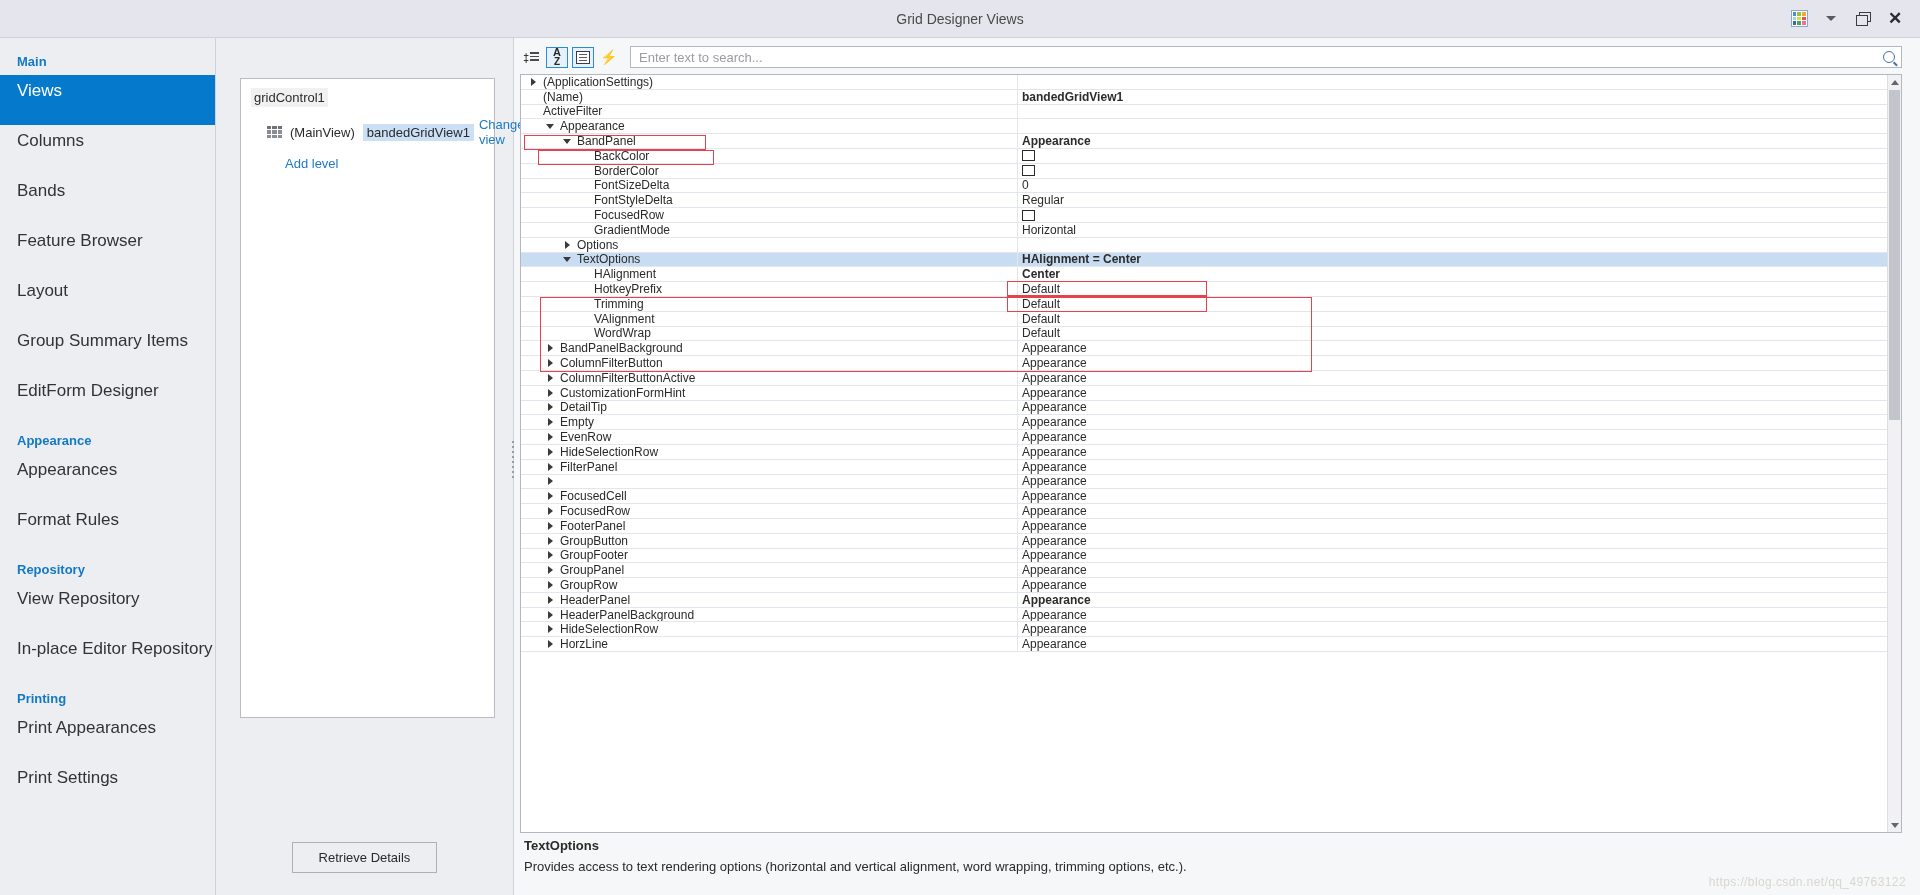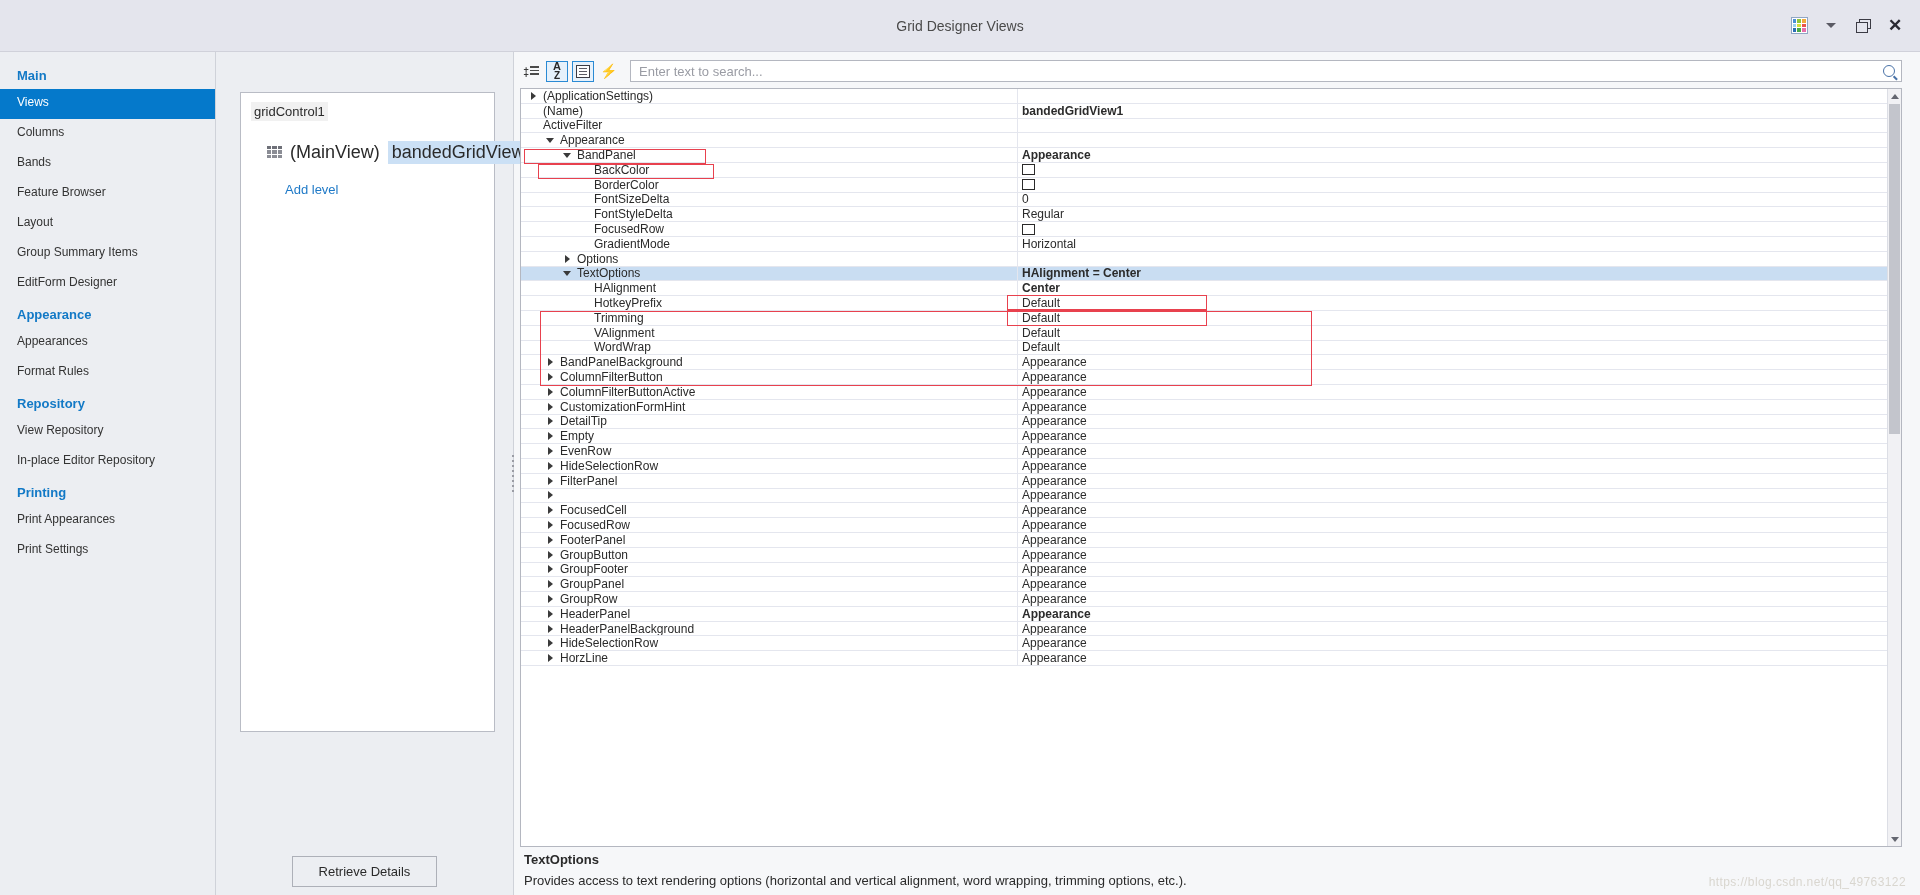--- a/index.html
+++ b/index.html
@@ -8,21 +8,21 @@
     width: 1920px; height: 895px;
     overflow: hidden;
     font-family: "Liberation Sans", sans-serif;
     font-size: 13px;
     color: #2a2a2a;
     background: #ffffff;
   }
 
   
   .titlebar {
-    height: 52px;
+    height: 38px;
     background: #e4e5ed;
     border-bottom: 1px solid #d0d1da;
     display: flex;
     align-items: center;
     position: relative;
   }
   .titlebar-title {
     position: absolute;
     left: 0; right: 0;
     text-align: center;
@@ -79,23 +79,23 @@
     padding-top: 8px;
     flex: none;
   }
   .side-group {
     font-weight: bold;
     color: #1279c6;
     padding: 8px 0 6px 17px;
     font-size: 13px;
   }
   .side-item {
-    padding: 6px 0 10px 17px;
+    padding: 6px 0 24px 17px;
     color: #333;
-    font-size: 12px;
+    font-size: 17px;
     cursor: default;
   }
   .side-item.active {
     background: #0579cb;
     color: #ffffff;
   }
 
   
   .center-pane {
     width: 298px;
@@ -119,21 +119,21 @@
     padding: 2px 3px;
     display: inline-block;
     background: #f1f1f1;
   }
   .views-level {
     display: flex;
     align-items: center;
     gap: 5px;
     margin-top: 10px;
     padding-left: 16px;
-    font-size: 18px;
+    font-size: 13px;
   }
   .grid-glyph {
     width: 15px; height: 12px;
     display: grid;
     grid-template-columns: repeat(3, 1fr);
     grid-template-rows: 3px 1fr 1fr;
     gap: 1px;
     flex: none;
   }
   .grid-glyph i { background: #8b8d95; display: block; }

